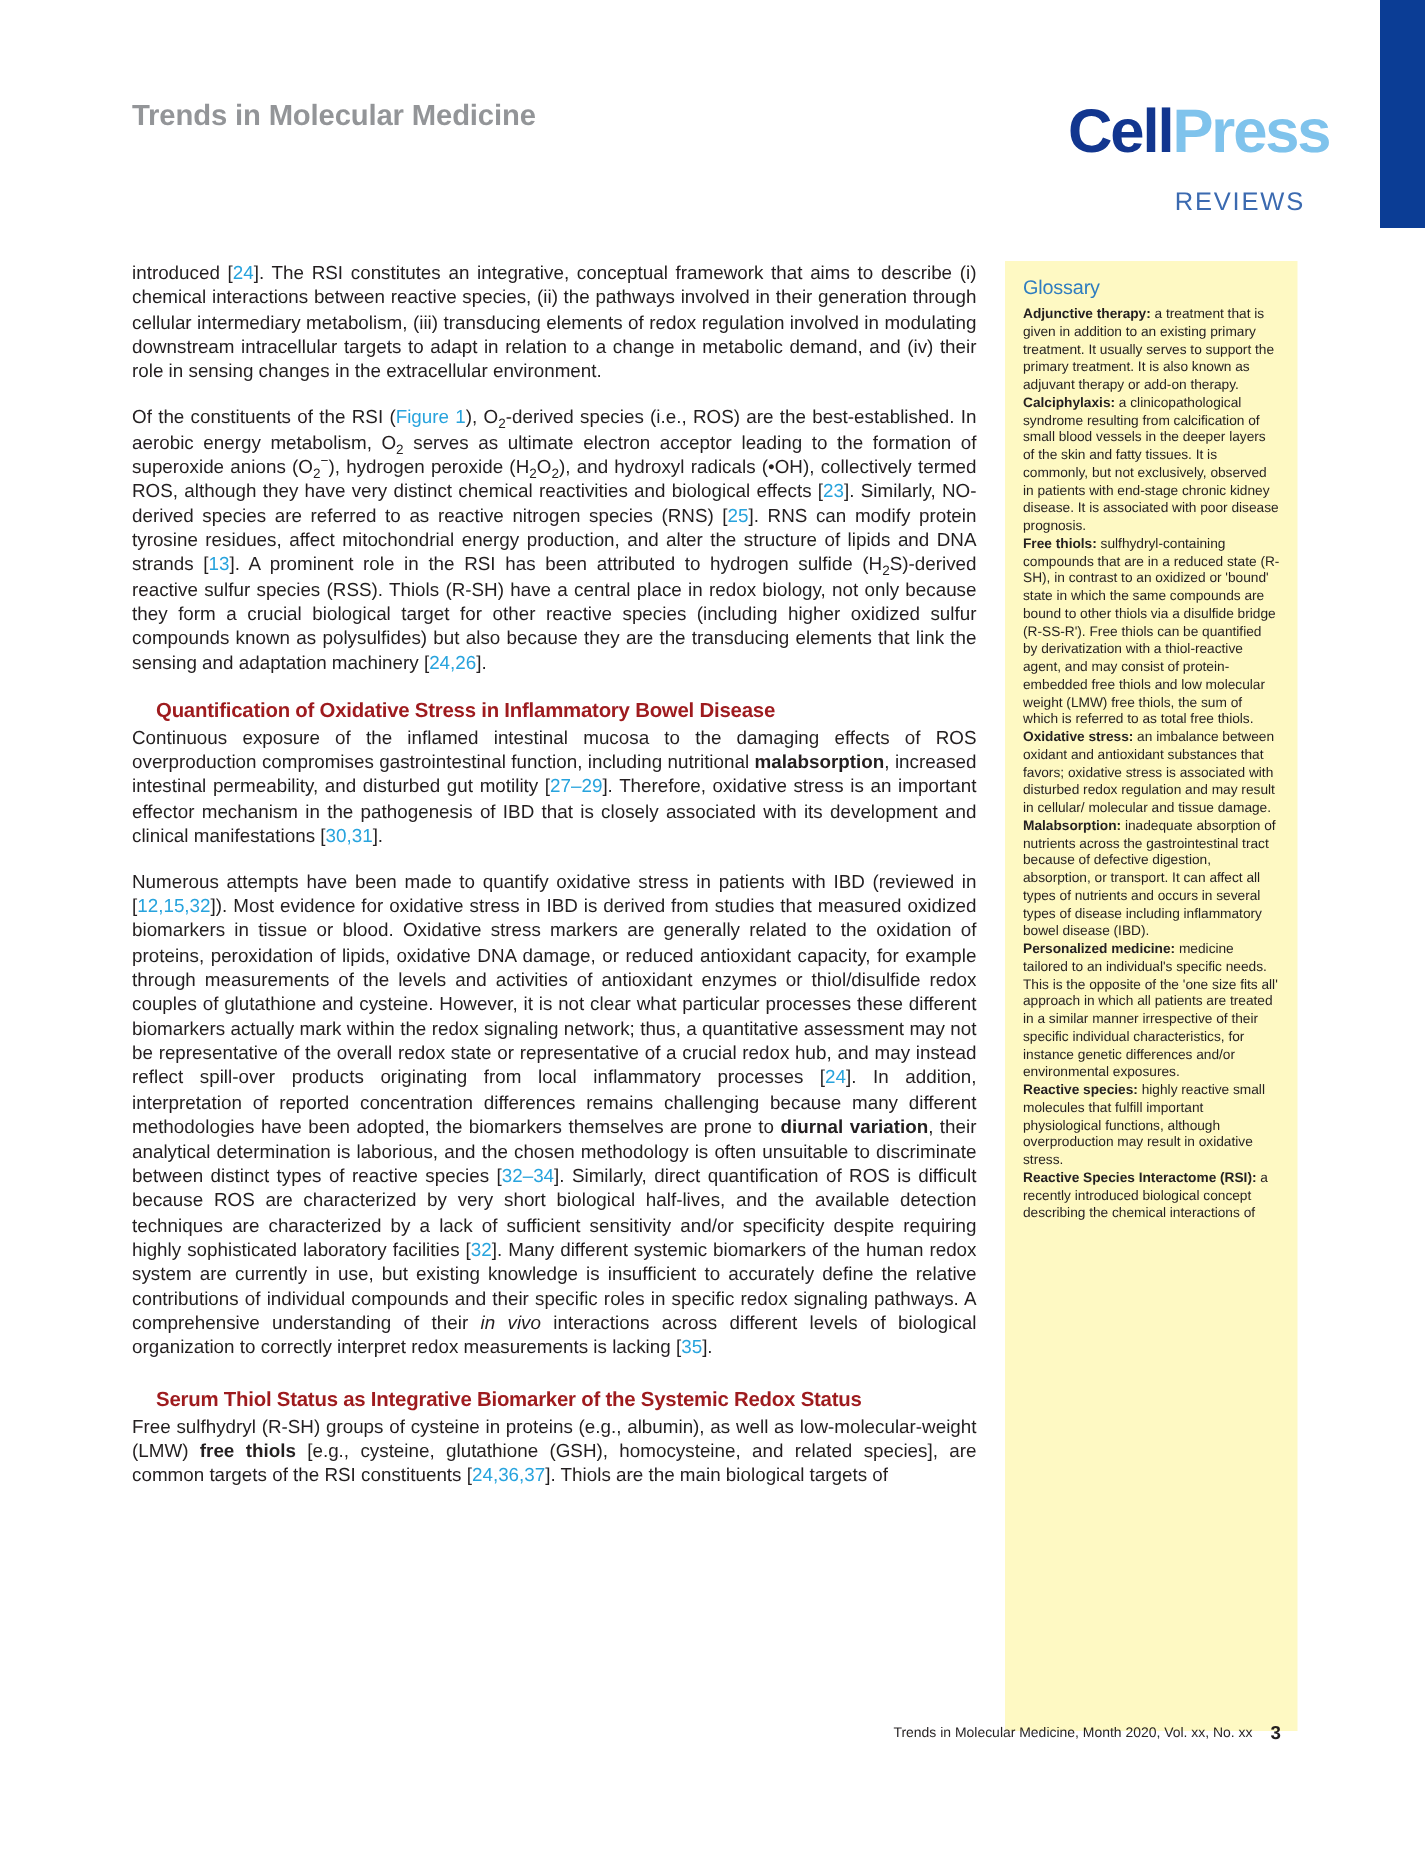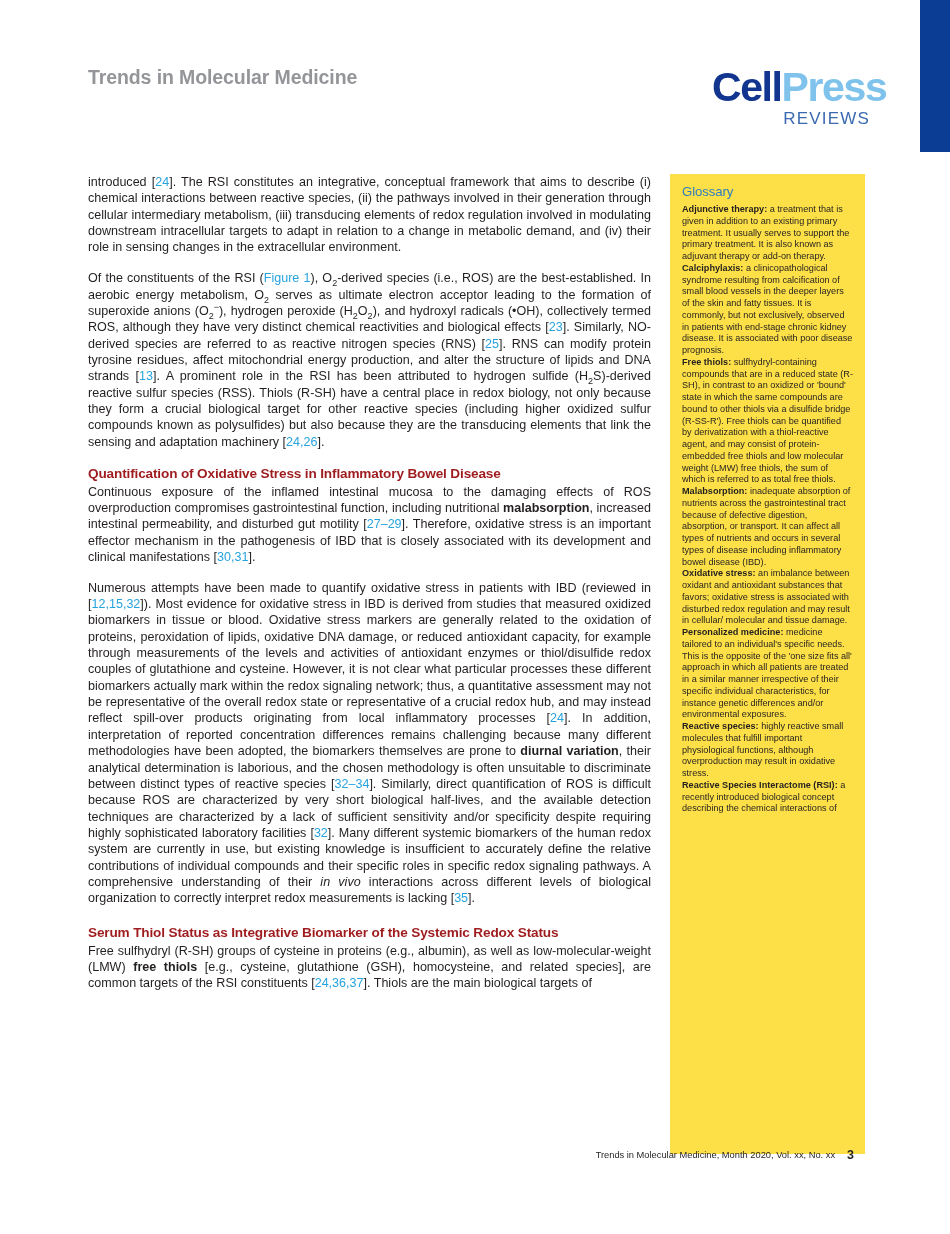--- a/index.html
+++ b/index.html
@@ -56,21 +56,21 @@
   .cp-wordmark {
     font-size: 41px;
     font-weight: bold;
     letter-spacing: -1.4px;
     line-height: 1;
     white-space: nowrap;
   }
   .cp-cell { color: #12368f; }
   .cp-press { color: #7fc3ec; }
   .cp-reviews {
-    margin-top: 1px;
+    margin-top: 17px;
     font-size: 17px;
     color: #3b6ab0;
     letter-spacing: 1.2px;
     text-align: right;
     padding-right: 2px;
   }
 
   
   .content {
     position: absolute;
@@ -87,41 +87,41 @@
   p.body-par {
     margin: 0 0 14.5px 0;
     font-size: 12.55px;
     line-height: 16.35px;
     text-align: justify;
     color: #231f20;
     hyphens: none;
   }
   p.body-par.tight { margin-bottom: 0; }
   h2.section-head {
-    margin: 10px 0 1px 0;
+    margin: 10px 0 1px 16px;
     font-size: 13.6px;
     line-height: 18px;
     font-weight: bold;
     color: #9e1b1e;
     letter-spacing: -0.15px;
   }
   h2.section-head.second { margin-top: 17px; }
   .cite { color: #27a3dd; }
   .term { font-weight: bold; color: #231f20; }
   .it { font-style: italic; }
   sub { font-size: 0.72em; line-height: 0; }
   sup { font-size: 0.72em; line-height: 0; }
 
   
   .col-glossary {
     position: absolute;
     left: 670px;
     top: 14px;
     width: 195px;
-    background: #fde047;
+    background: #fef9c3;
     padding: 10px 12px 14px 12px;
     box-sizing: border-box;
     min-height: 980px;
   }
   .glossary-title {
     font-size: 13.2px;
     color: #2f7dc0;
     margin: 0 0 5px 0;
     font-weight: normal;
     letter-spacing: -0.1px;
@@ -199,23 +199,23 @@
       <div class="glossary-title">Glossary</div>
 
       <p class="gl-entry"><span class="gl-term">Adjunctive therapy:</span><span> a treatment that is given in addition to an existing primary treatment. It usually serves to support the primary treatment. It is also known as adjuvant therapy or add-on therapy.</span></p>
 
       <p class="gl-entry"><span class="gl-term">Calciphylaxis:</span><span> a clinicopathological syndrome resulting from calcification of small blood vessels in the deeper layers of the skin and fatty tissues. It is commonly, but not exclusively, observed in patients with end-stage chronic kidney disease. It is associated with poor disease prognosis.</span></p>
 
 
 
       <p class="gl-entry"><span class="gl-term">Free thiols:</span><span> sulfhydryl-containing compounds that are in a reduced state (R-SH), in contrast to an oxidized or 'bound' state in which the same compounds are bound to other thiols via a disulfide bridge (R-SS-R'). Free thiols can be quantified by derivatization with a thiol-reactive agent, and may consist of protein-embedded free thiols and low molecular weight (LMW) free thiols, the sum of which is referred to as total free thiols.</span></p>
 
+      <p class="gl-entry"><span class="gl-term">Oxidative stress:</span><span> an imbalance between oxidant and antioxidant substances that favors; oxidative stress is associated with disturbed redox regulation and may result in cellular/ molecular and tissue damage.</span></p>
+
       <p class="gl-entry"><span class="gl-term">Malabsorption:</span><span> inadequate absorption of nutrients across the gastrointestinal tract because of defective digestion, absorption, or transport. It can affect all types of nutrients and occurs in several types of disease including inflammatory bowel disease (IBD).</span></p>
-
-      <p class="gl-entry"><span class="gl-term">Oxidative stress:</span><span> an imbalance between oxidant and antioxidant substances that favors; oxidative stress is associated with disturbed redox regulation and may result in cellular/ molecular and tissue damage.</span></p>
 
       <p class="gl-entry"><span class="gl-term">Personalized medicine:</span><span> medicine tailored to an individual's specific needs. This is the opposite of the 'one size fits all' approach in which all patients are treated in a similar manner irrespective of their specific individual characteristics, for instance genetic differences and/or environmental exposures.</span></p>
 
       <p class="gl-entry"><span class="gl-term">Reactive species:</span><span> highly reactive small molecules that fulfill important physiological functions, although overproduction may result in oxidative stress.</span></p>
 
       <p class="gl-entry"><span class="gl-term">Reactive Species Interactome (RSI):</span><span> a recently introduced biological concept describing the chemical interactions of</span></p>
     </aside>
 
   </div>
 

